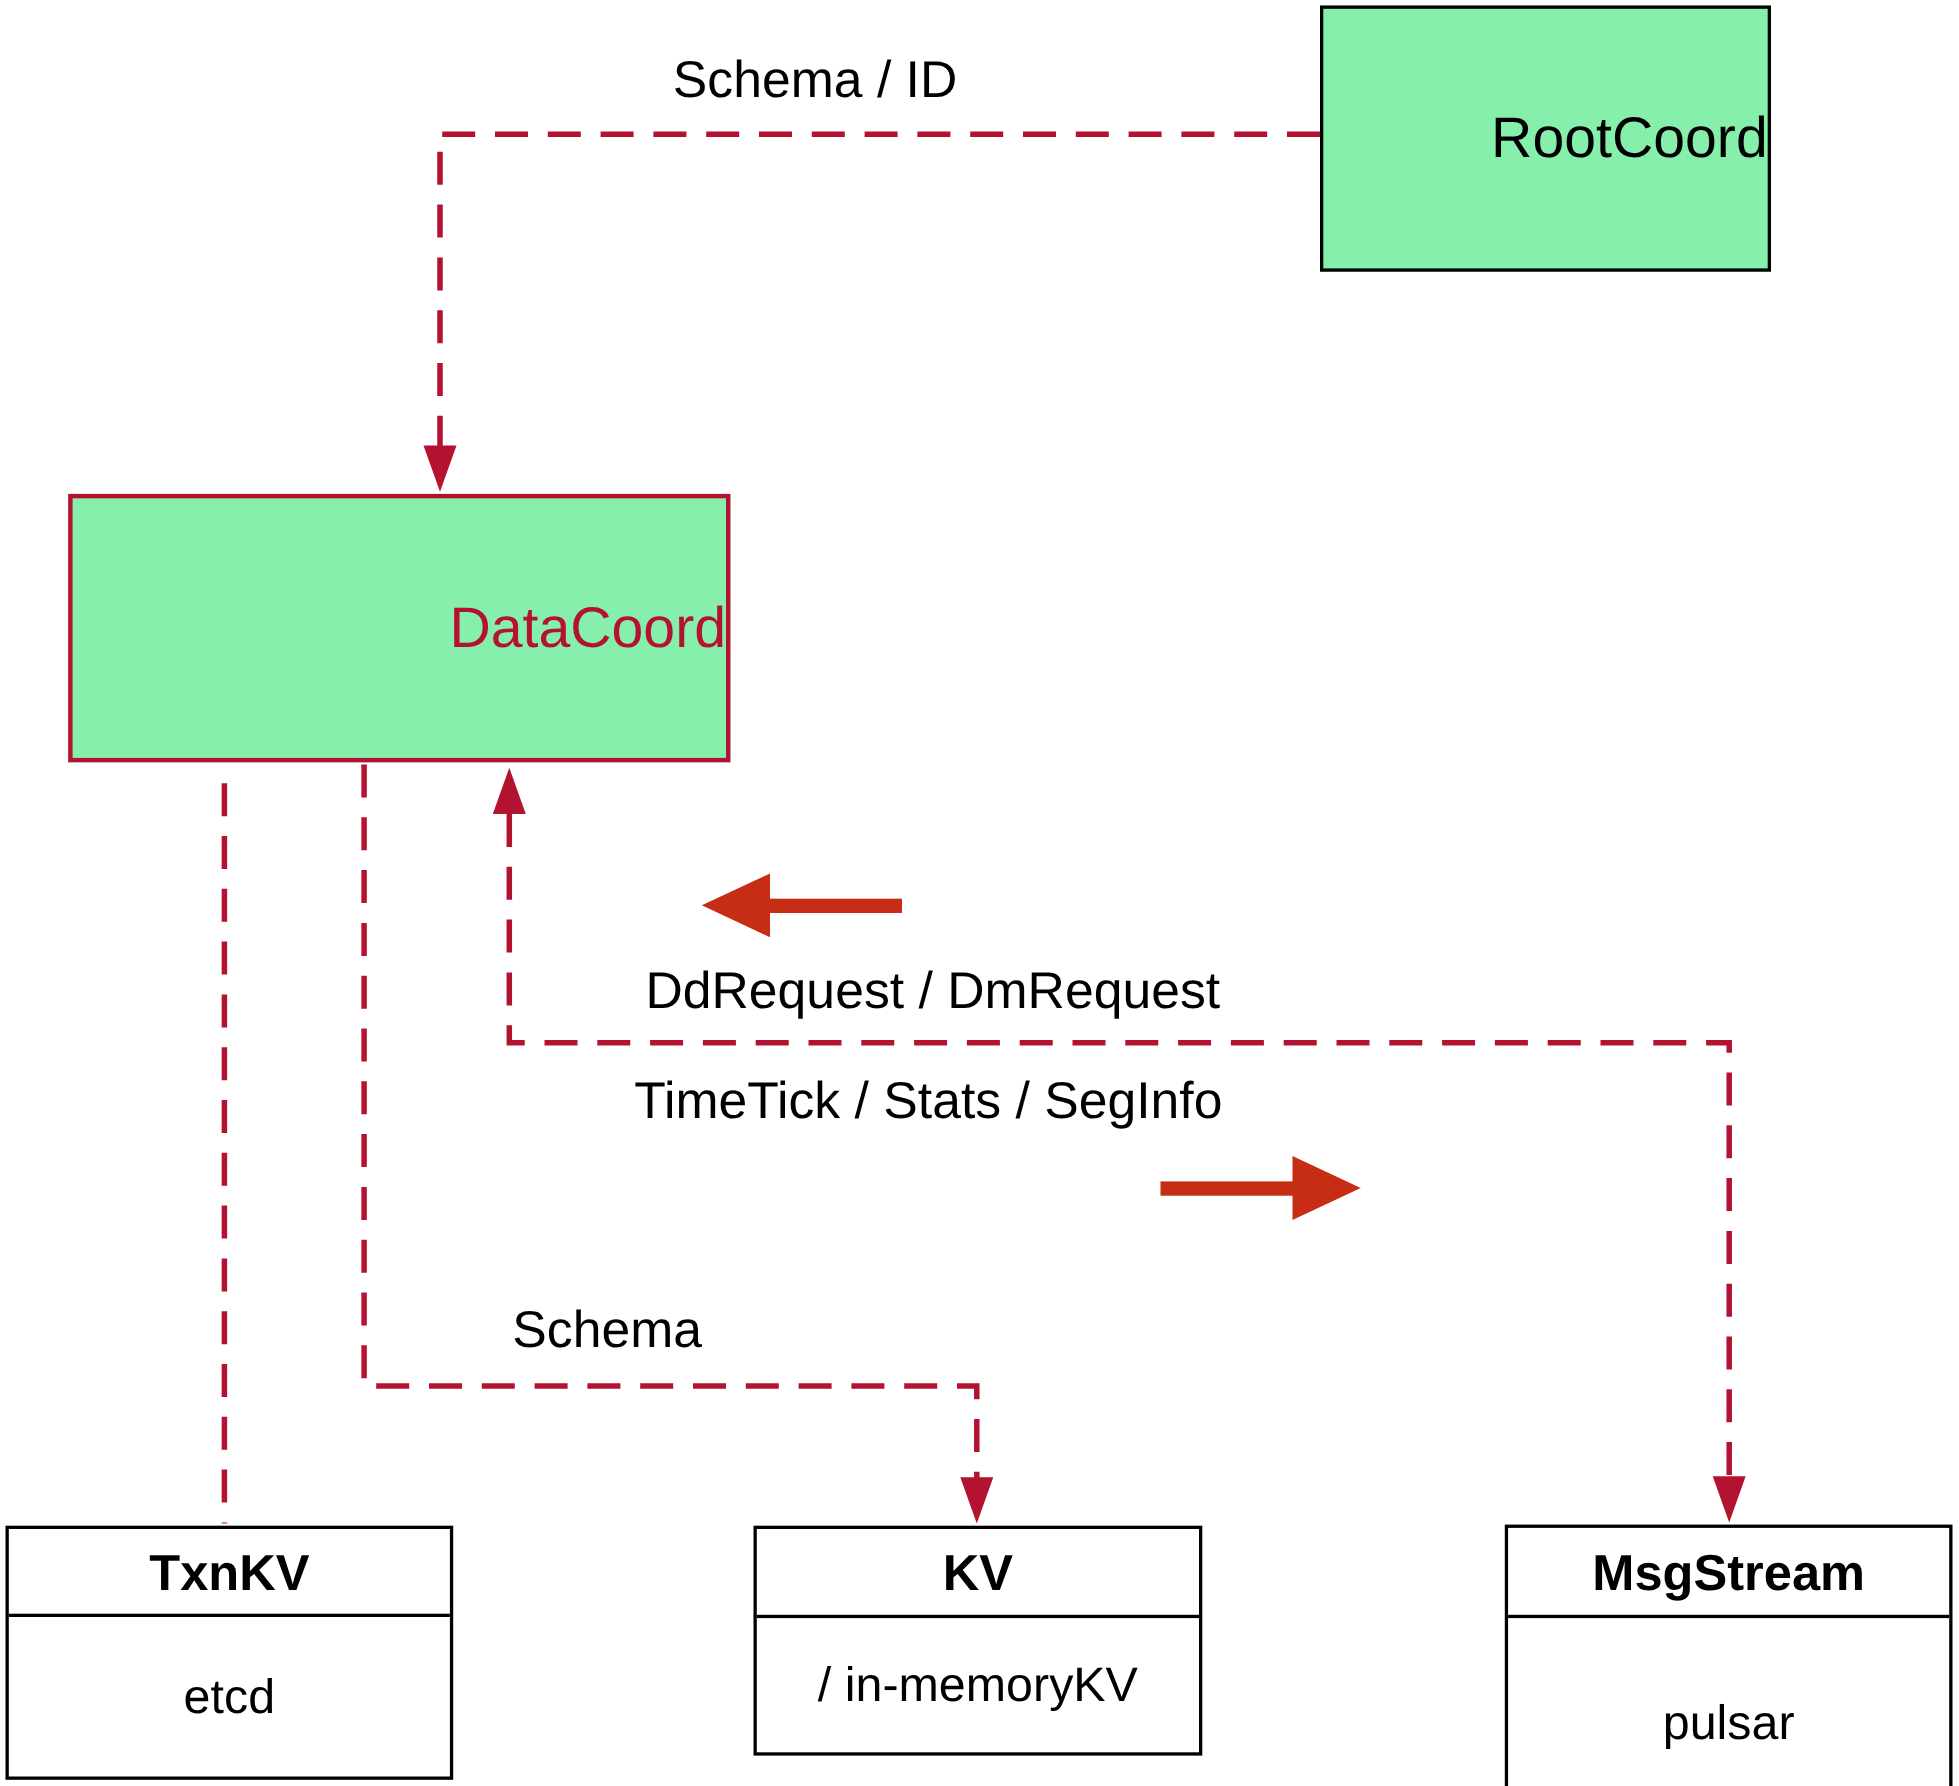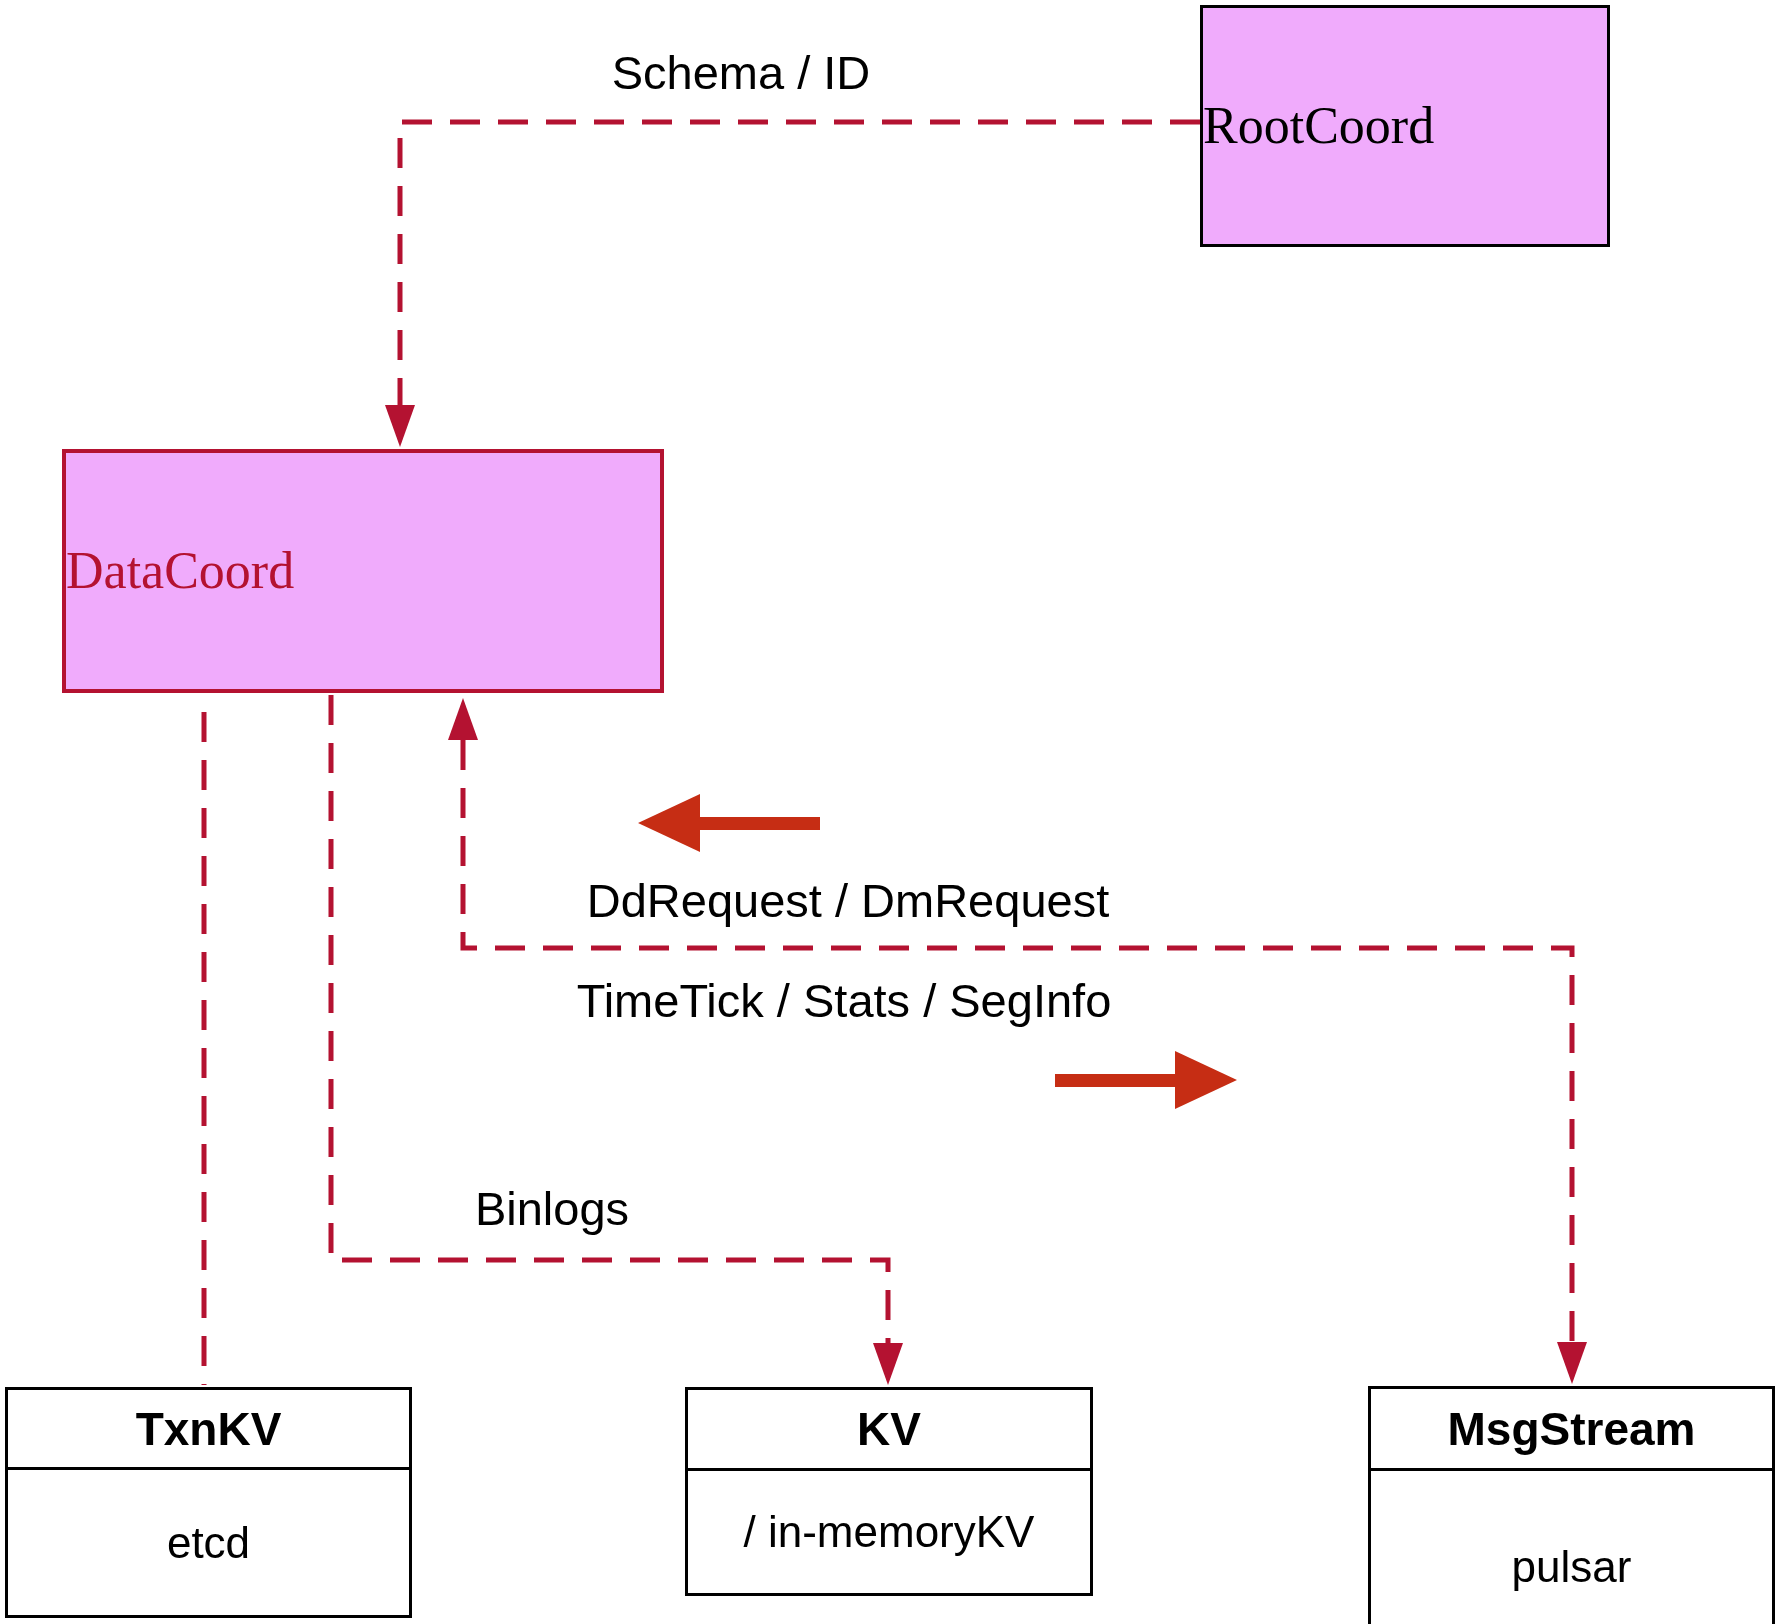--- a/index.html
+++ b/index.html
@@ -17,21 +17,21 @@
     color:var(--color-text);
     position:relative;
     overflow:hidden;
   }
   .canvas{position:absolute;inset:0;width:1781px;height:1624px;}
   svg.wires{position:absolute;left:0;top:0;width:1781px;height:1624px;}
   .edge{fill:none;stroke:var(--color-dashed);stroke-width:5;stroke-dasharray:30 18;}
   .arrowhead{fill:var(--color-dashed);stroke:none;}
   .solid-arrow{fill:var(--color-solid_arrow);stroke:none;}
 
-  .node{position:absolute;box-sizing:border-box;display:flex;align-items:center;justify-content:flex-start;background:#f0abfc;font-family:Liberation Serif, serif;}
+  .node{position:absolute;box-sizing:border-box;display:flex;align-items:center;justify-content:flex-end;background:#86efac;}
   .node.plain-black{border:3px solid var(--color-box_border);}
   .node.plain-red{border:4px solid var(--color-dashed);}
   .node-label{font-size:52px;line-height:1;white-space:nowrap;}
   .node-label.red{color:var(--color-dashed);}
 
   .table-node{position:absolute;box-sizing:border-box;border:3px solid var(--color-box_border);background:#fff;display:flex;flex-direction:column;}
   .table-header{box-sizing:border-box;border-bottom:3px solid var(--color-box_border);display:flex;align-items:center;justify-content:center;font-weight:bold;font-size:46px;}
   .table-body{flex:1;display:flex;flex-direction:column;align-items:center;justify-content:center;font-size:44px;line-height:1.5;text-align:center;}
 
   .edge-label{position:absolute;transform:translate(-50%,-50%);font-size:47px;white-space:nowrap;color:var(--color-text);}
@@ -86,15 +86,15 @@
   </div>
 
   <div class="table-node" style="left:1368px;top:1386px;width:407px;height:280px;">
     <div class="table-header" style="height:82px;">MsgStream</div>
     <div class="table-body">pulsar</div>
   </div>
 
   <div class="edge-label" style="left:741px;top:72px;">Schema / ID</div>
   <div class="edge-label" style="left:848px;top:900px;">DdRequest / DmRequest</div>
   <div class="edge-label" style="left:844px;top:1000px;">TimeTick / Stats / SegInfo</div>
-  <div class="edge-label" style="left:552px;top:1208px;">Binlogs</div>
+  <div class="edge-label" style="left:552px;top:1208px;">Schema</div>
 
 </div>
 
 </body></html>

